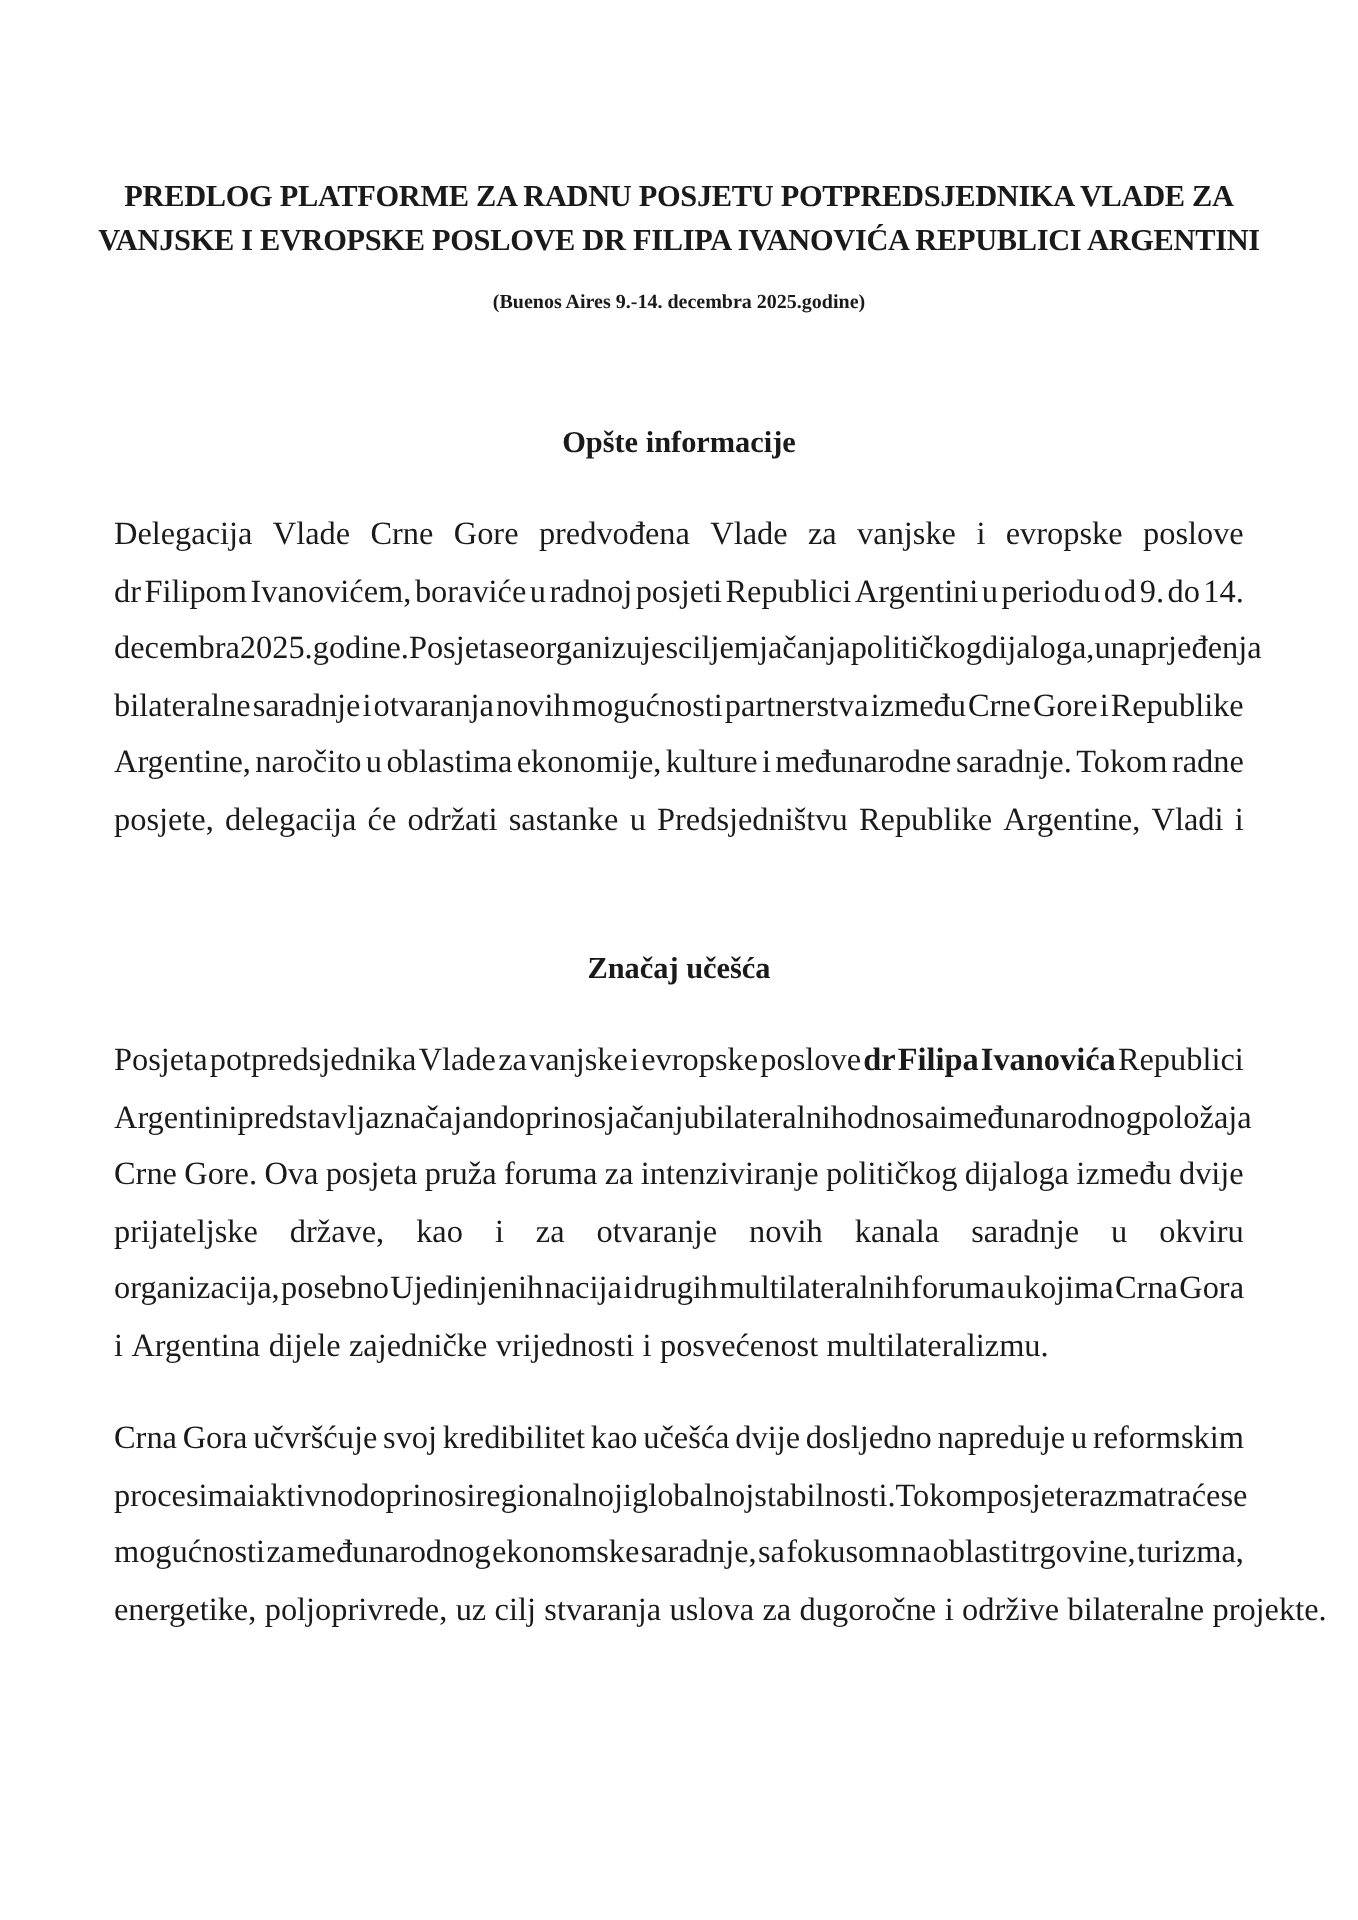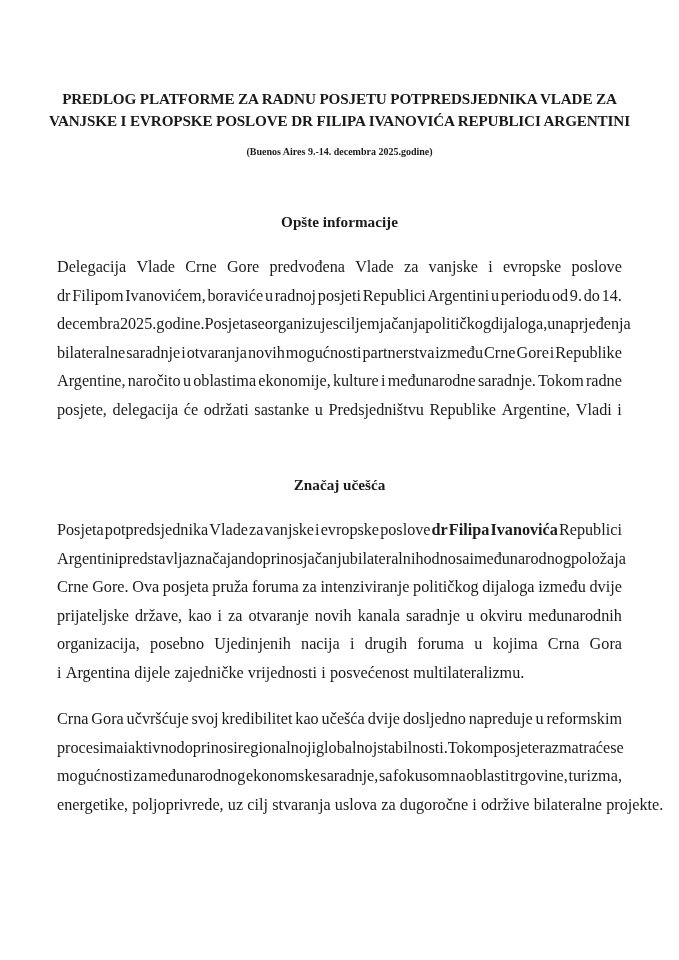--- a/index.html
+++ b/index.html
@@ -221,29 +221,29 @@
         <span class="w">države,</span>
         <span class="w">kao</span>
         <span class="w">i</span>
         <span class="w">za</span>
         <span class="w">otvaranje</span>
         <span class="w">novih</span>
         <span class="w">kanala</span>
         <span class="w">saradnje</span>
         <span class="w">u</span>
         <span class="w">okviru</span>
-        <span class="w">međunarodnih</span>
       </div>
       <div class="jline">
         <span class="w">organizacija,</span>
         <span class="w">posebno</span>
         <span class="w">Ujedinjenih</span>
         <span class="w">nacija</span>
         <span class="w">i</span>
         <span class="w">drugih</span>
+        <span class="w">multilateralnih</span>
         <span class="w">foruma</span>
         <span class="w">u</span>
         <span class="w">kojima</span>
         <span class="w">Crna</span>
         <span class="w">Gora</span>
       </div>
       <div class="jline last">
         <span class="w">i</span>
         <span class="w">Argentina</span>
         <span class="w">dijele</span>

